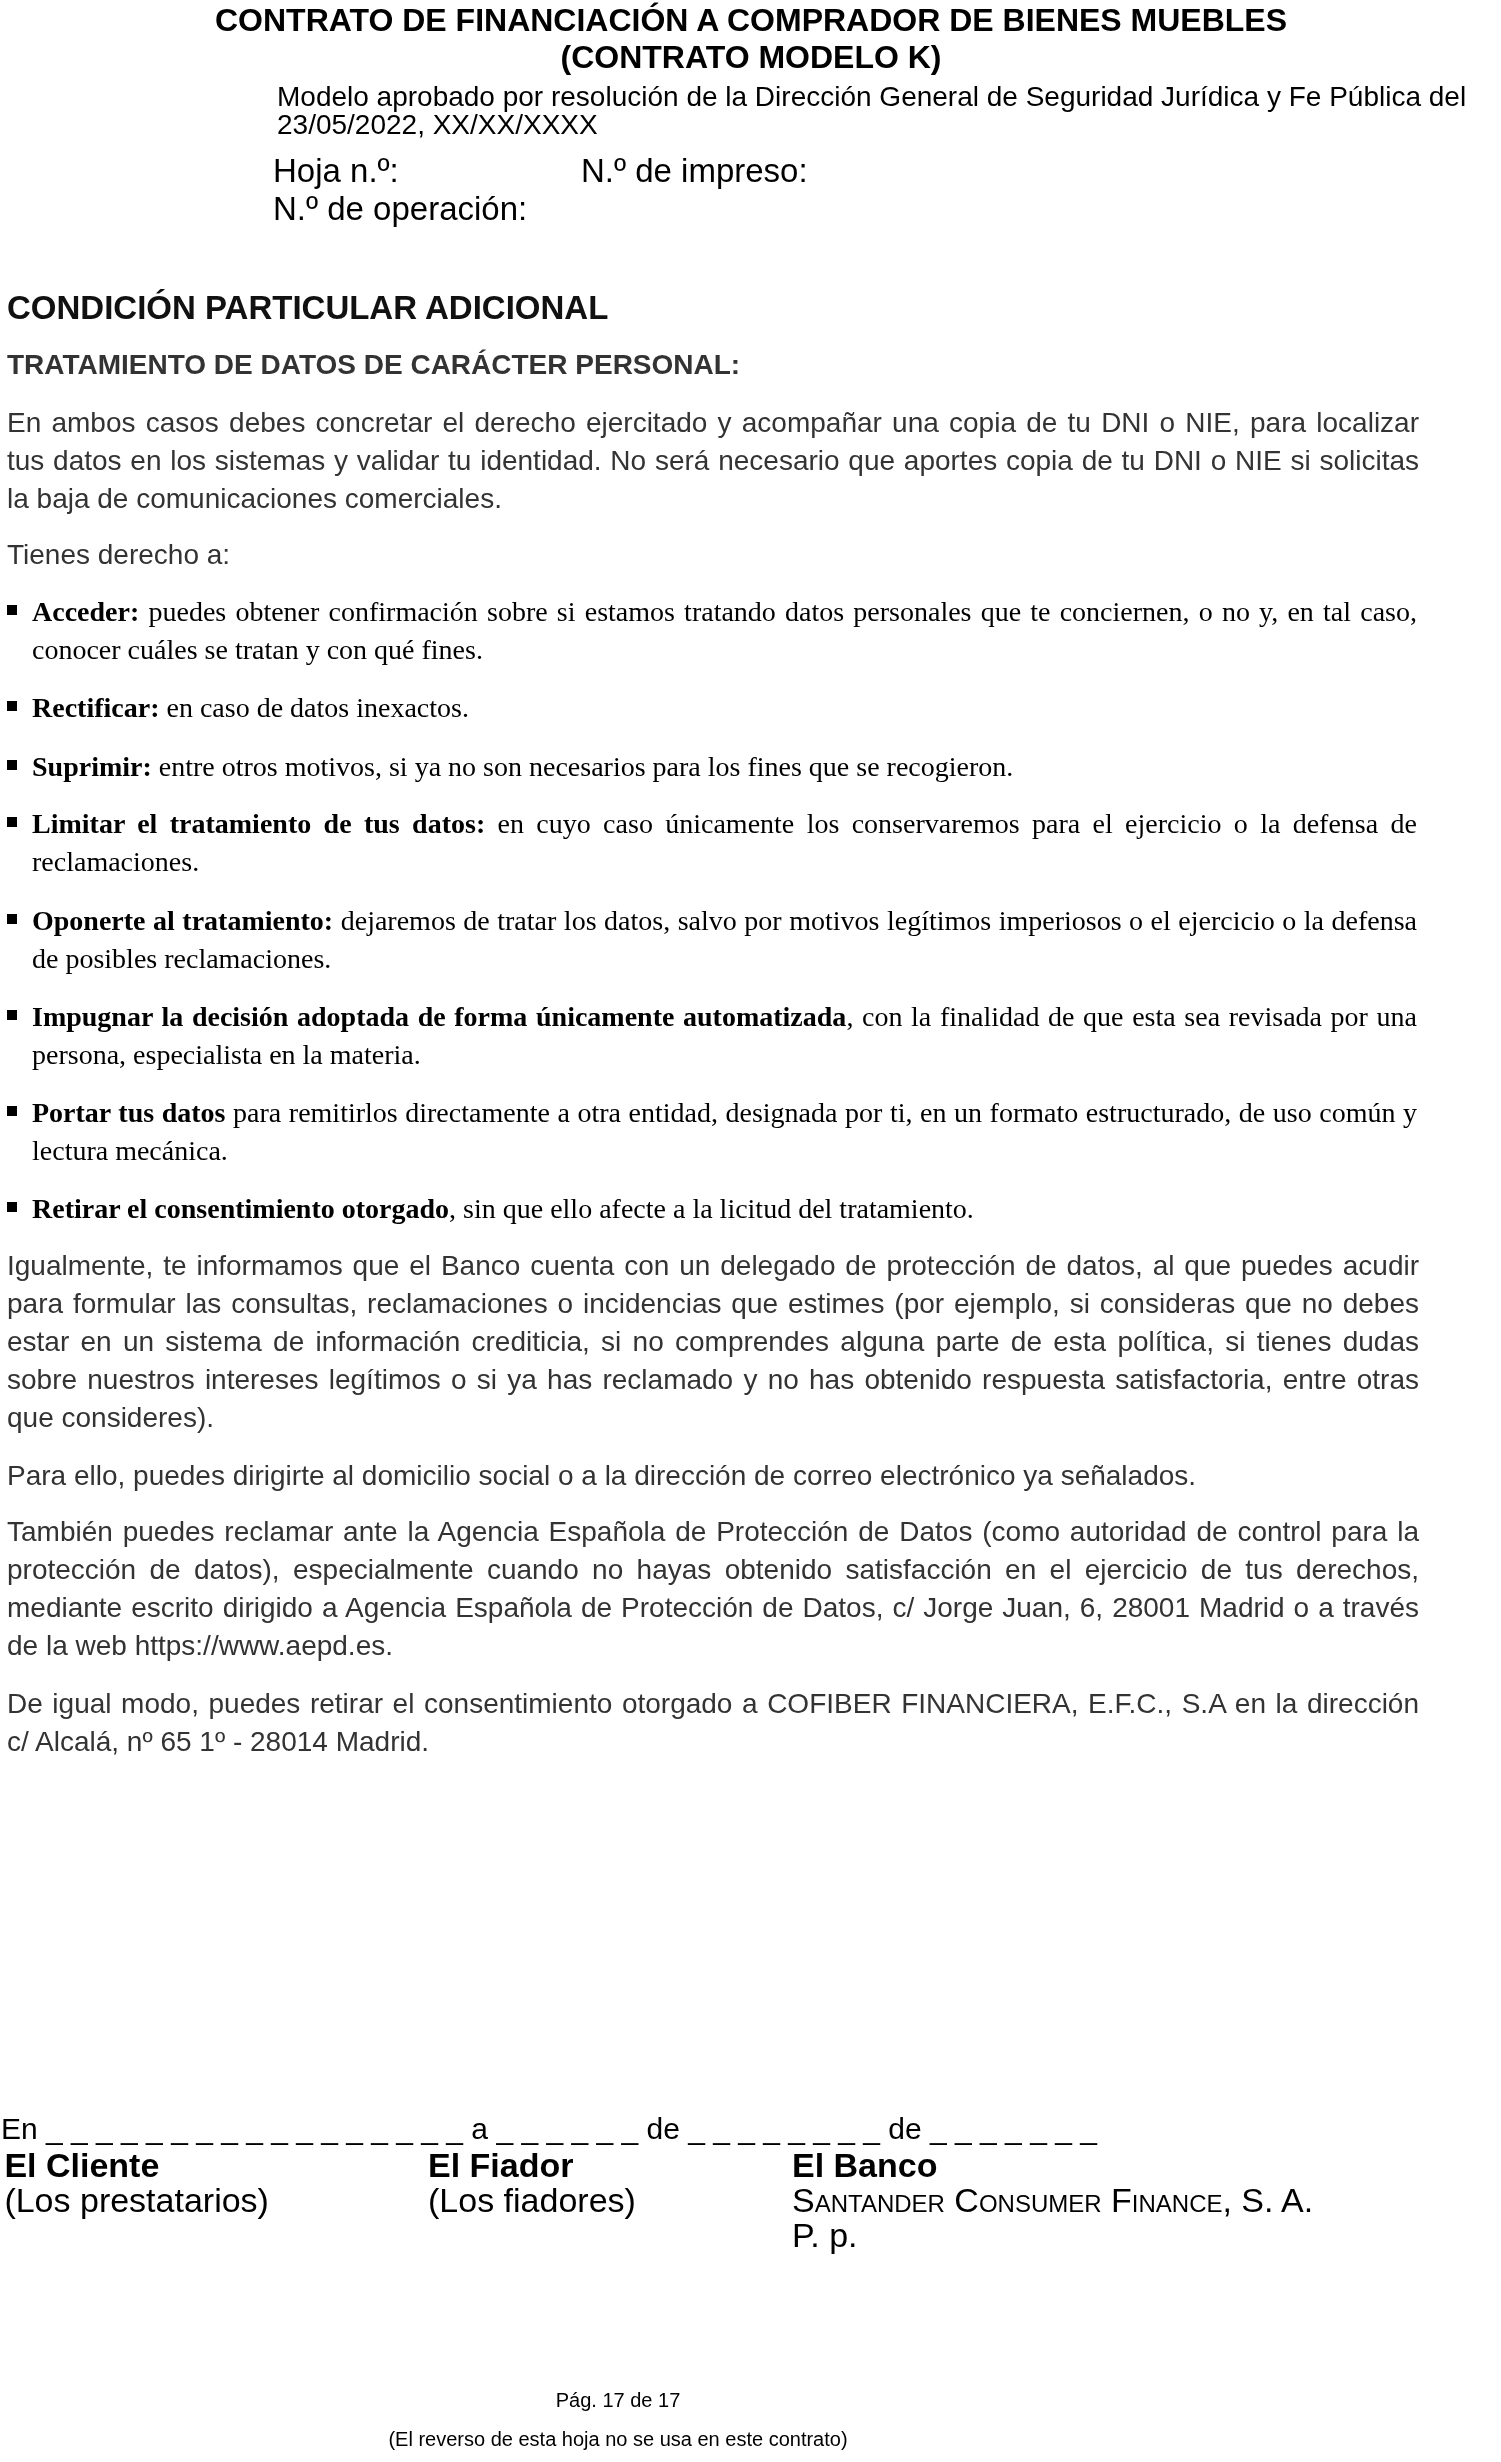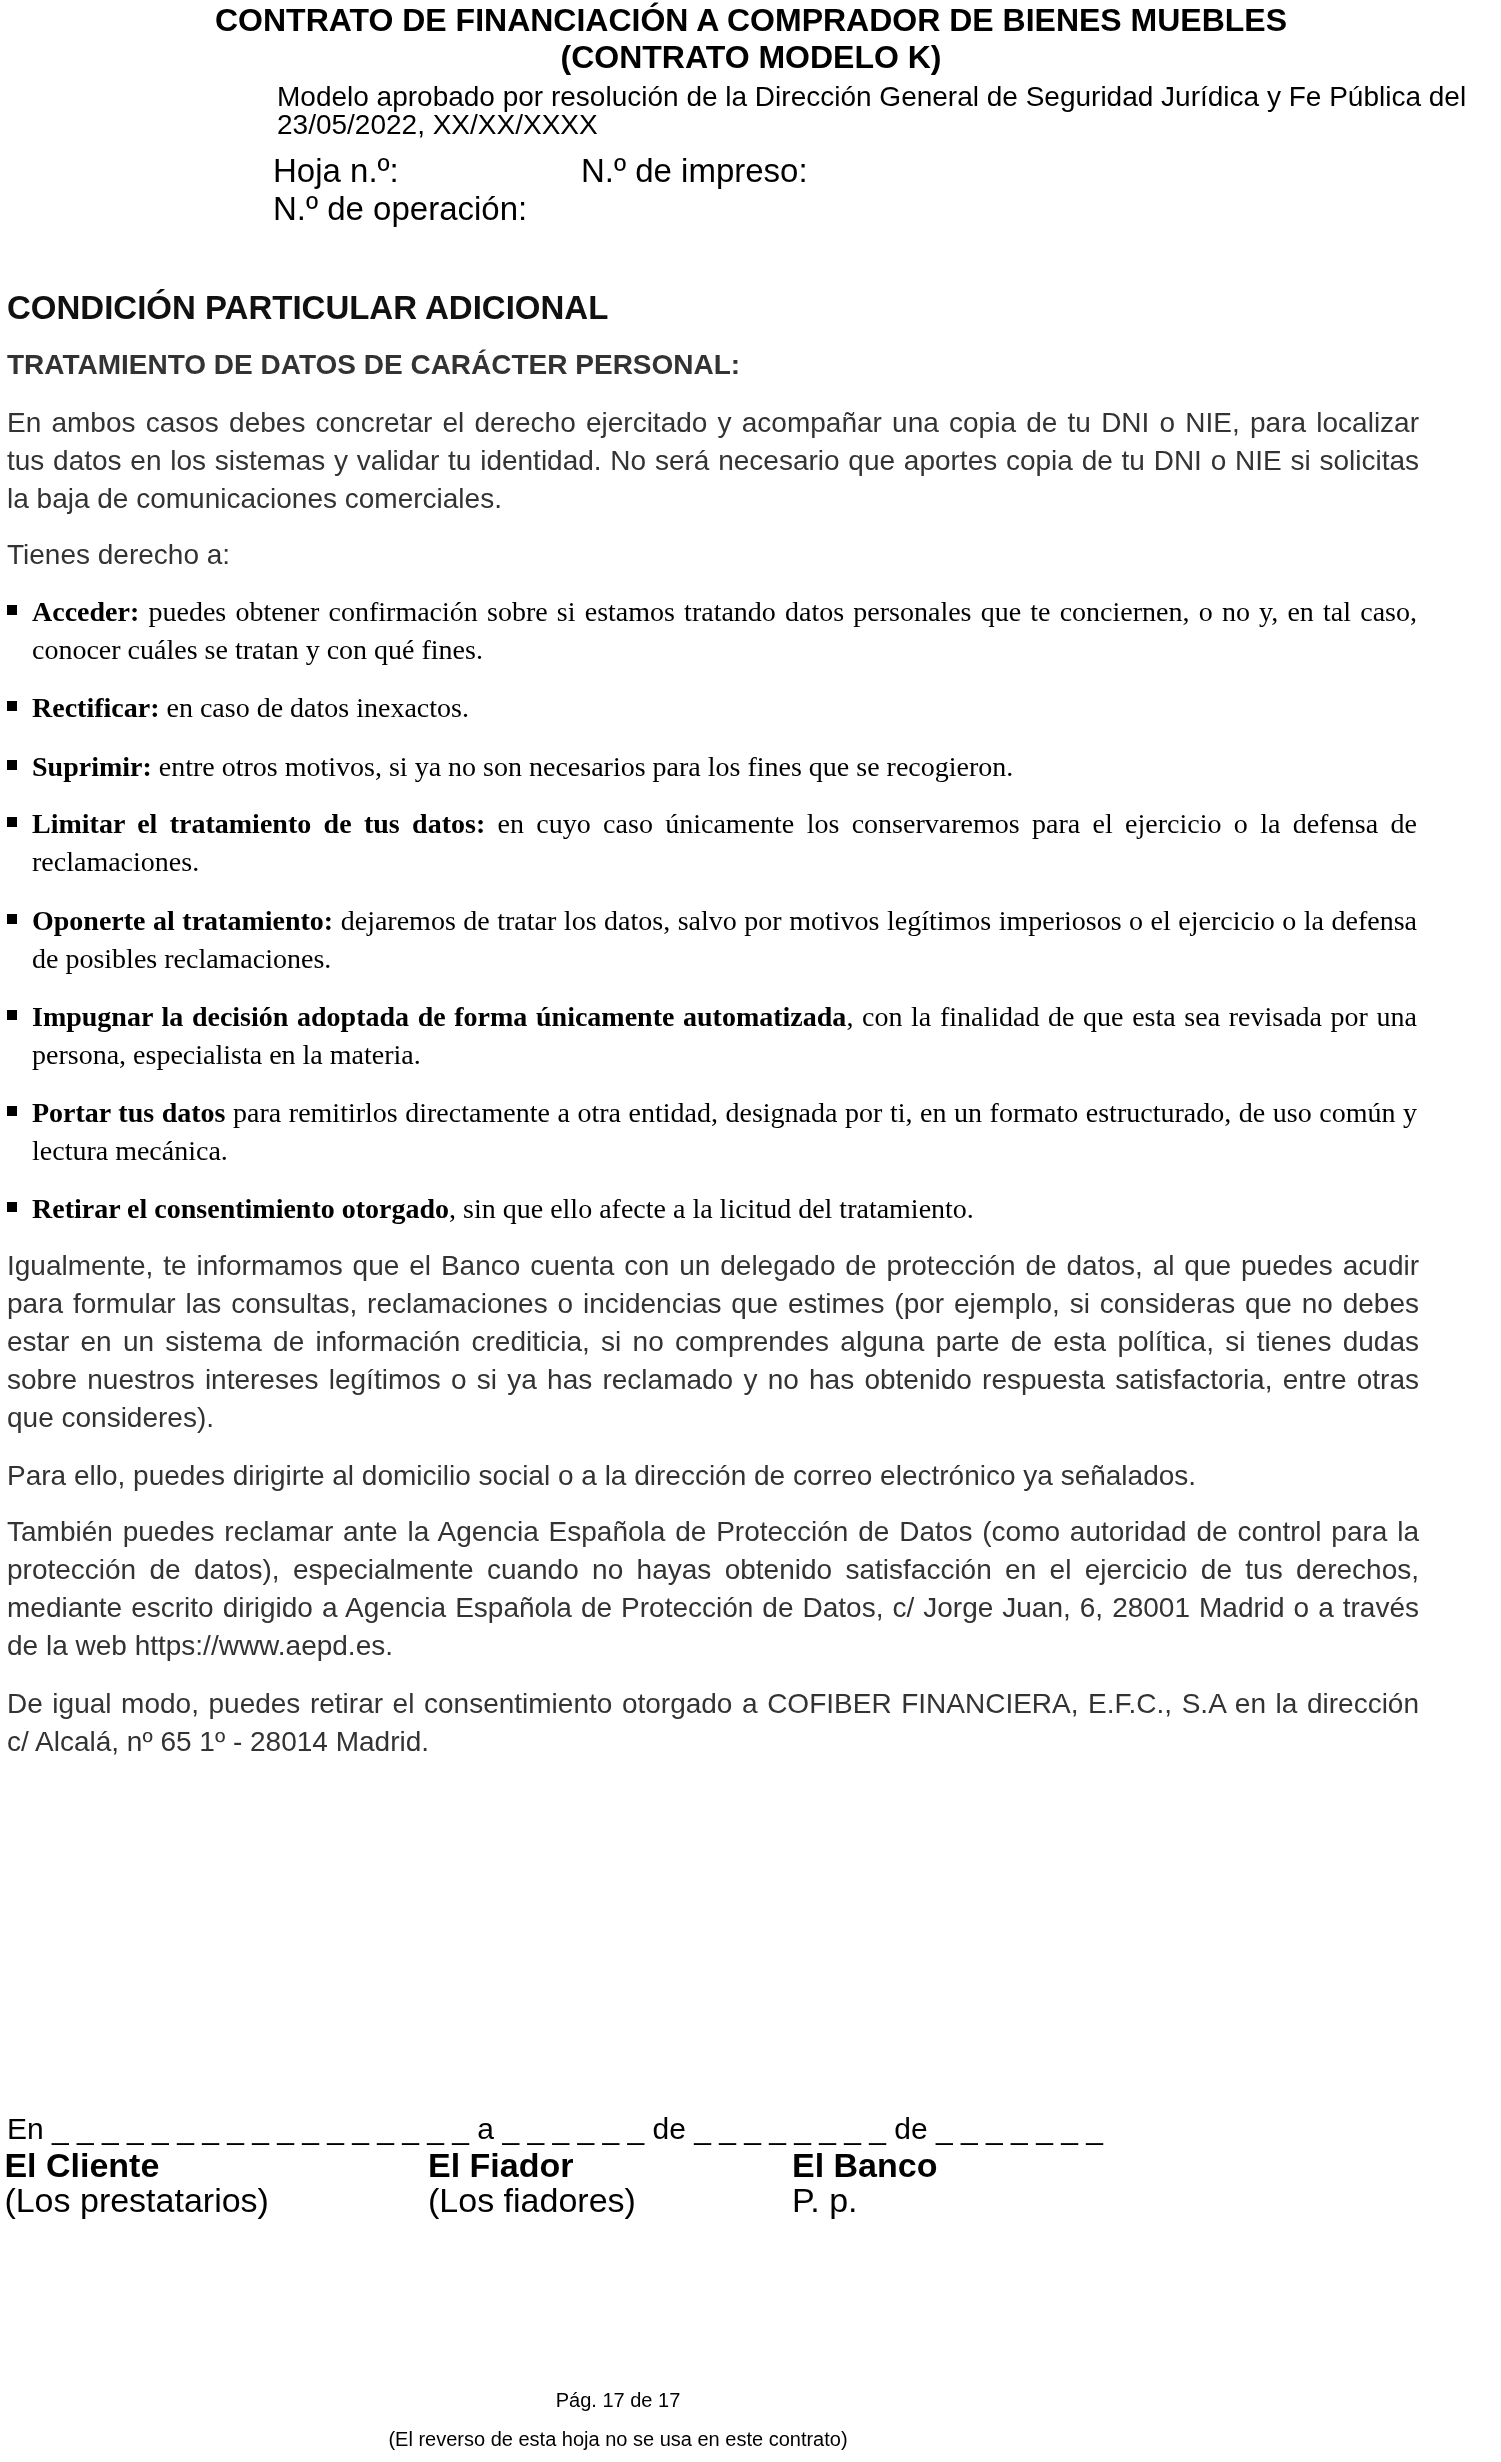--- a/index.html
+++ b/index.html
@@ -76,30 +76,31 @@
 <div class="bullet" style="top:1190px;">
   <span class="mark"></span>
   <span class="text"><b>Retirar el consentimiento otorgado</b><span>, sin que ello afecte a la licitud del tratamiento.</span></span>
 </div>
 
 <div class="abs para last-left" style="left:7px; top:1247px;">Igualmente, te informamos que el Banco cuenta con un delegado de protección de datos, al que puedes acudir para formular las consultas, reclamaciones o incidencias que estimes (por ejemplo, si consideras que no debes estar en un sistema de información crediticia, si no comprendes alguna parte de esta política, si tienes dudas sobre nuestros intereses legítimos o si ya has reclamado y no has obtenido respuesta satisfactoria, entre otras que consideres).</div>
 <div class="abs para last-left" style="left:7px; top:1457px;">Para ello, puedes dirigirte al domicilio social o a la dirección de correo electrónico ya señalados.</div>
 <div class="abs para last-left" style="left:7px; top:1513px;">También puedes reclamar ante la Agencia Española de Protección de Datos (como autoridad de control para la protección de datos), especialmente cuando no hayas obtenido satisfacción en el ejercicio de tus derechos, mediante escrito dirigido a Agencia Española de Protección de Datos, c/ Jorge Juan, 6, 28001 Madrid o a través de la web https://www.aepd.es.</div>
 <div class="abs para last-left" style="left:7px; top:1685px;">De igual modo, puedes retirar el consentimiento otorgado a COFIBER FINANCIERA, E.F.C., S.A en la dirección c/ Alcalá, nº 65 1º - 28014 Madrid.</div>
 
-<div class="abs sig" style="left:7px; top:2111px; font-size:30px; white-space:pre;">En _ _ _ _ _ _ _ _ _ _ _ _ _ _ _ _ _ a _ _ _ _ _ _ de _ _ _ _ _ _ _ _ de _ _ _ _ _ _ _</div>
+<div class="abs sig" style="left:1px; top:2111px; font-size:30px; white-space:pre;">En _ _ _ _ _ _ _ _ _ _ _ _ _ _ _ _ _ a _ _ _ _ _ _ de _ _ _ _ _ _ _ _ de _ _ _ _ _ _ _</div>
 
 <div class="abs sig" style="left:4.4px; top:2148px;">
   <div><b>El Cliente</b></div>
   <div>(Los prestatarios)</div>
 </div>
 <div class="abs sig" style="left:428px; top:2148px;">
   <div><b>El Fiador</b></div>
   <div>(Los fiadores)</div>
 </div>
 <div class="abs sig" style="left:792px; top:2148px;">
   <div><b>El Banco</b></div>
+  <div class="sc">Santander Consumer Finance, S. A.</div>
   <div>P. p.</div>
 </div>
 
 <div class="abs footer" style="top:2383px;">Pág. 17 de 17</div>
 <div class="abs footer" style="top:2422px;">(El reverso de esta hoja no se usa en este contrato)</div>
 
 
 </body></html>

